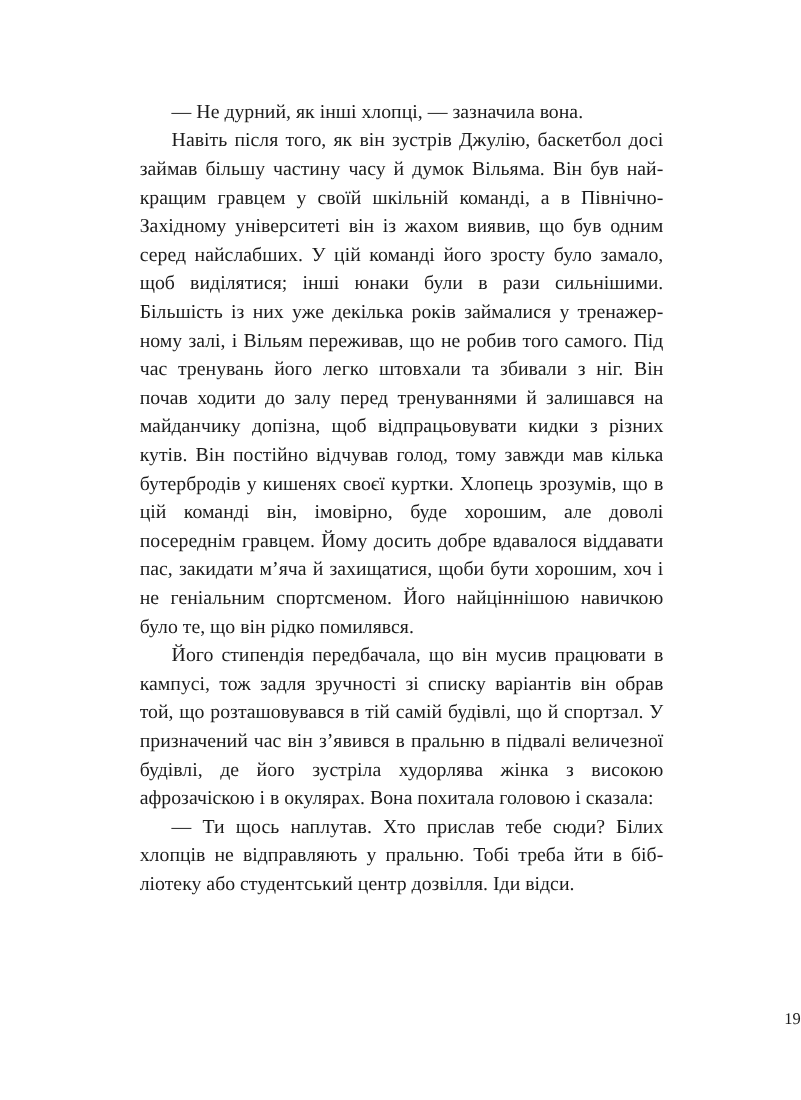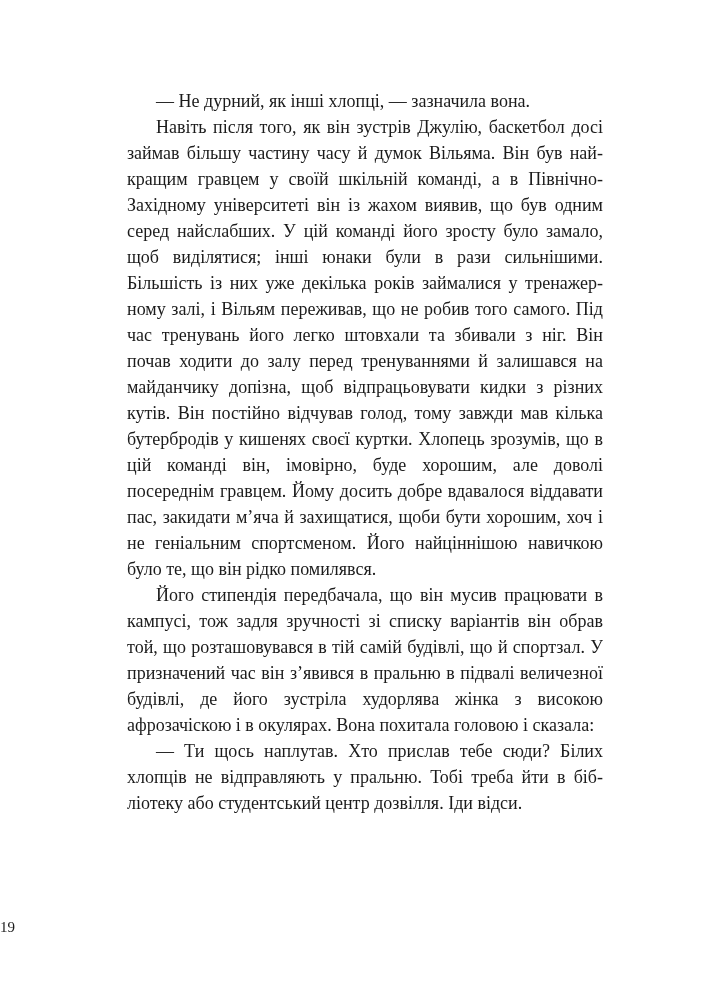--- a/index.html
+++ b/index.html
@@ -35,21 +35,21 @@
     .text-block p {
       margin: 0;
       padding: 0;
       text-indent: 29px;
     }
     .page-number {
       position: absolute;
       left: 0;
       right: 0;
       top: 919px;
-      text-align: left;
+      text-align: right;
       font-size: 15px;
       color: #1b1b1b;
     }
   </style>
 </head>
 <body>
 
 <div class="page">
   <div class="text-block">
     <p>— Не дурний, як інші хлопці, — зазначила вона.</p>

